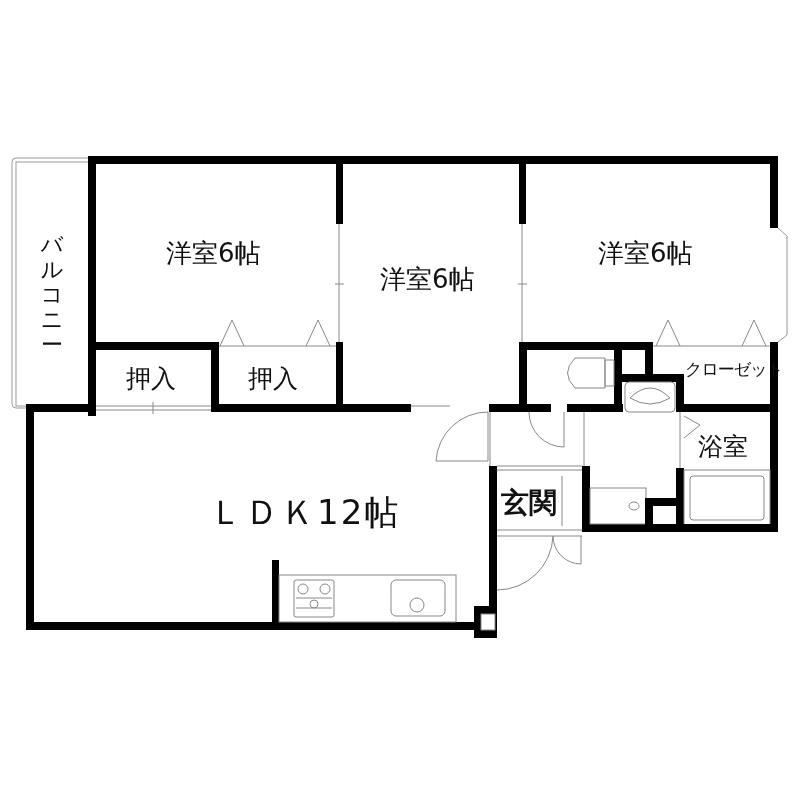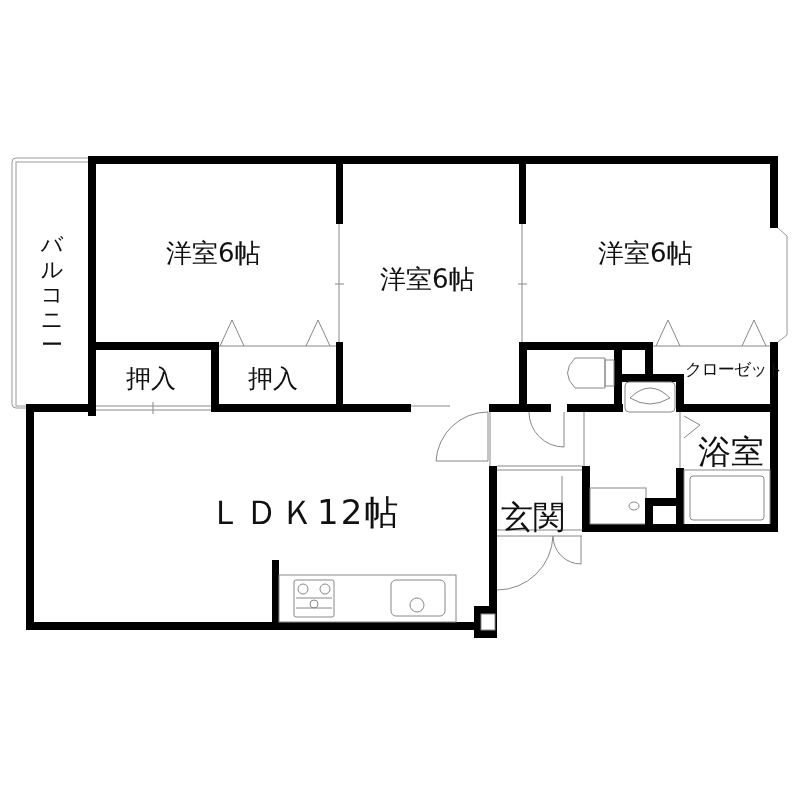--- a/index.html
+++ b/index.html
@@ -129,22 +129,22 @@
   </g>
 </svg>
 
 <div class="room-label" style="left:166px; top:236px; font-size:26px;">洋室6帖</div>
 <div class="room-label" style="left:380px; top:262px; font-size:26px;">洋室6帖</div>
 <div class="room-label" style="left:598px; top:236px; font-size:26px;">洋室6帖</div>
 <div class="room-label" style="left:126px; top:362px; font-size:25px;">押入</div>
 <div class="room-label" style="left:248px; top:362px; font-size:25px;">押入</div>
 <div class="room-label" style="left:685px; top:358px; font-size:17px; letter-spacing:-1px;">クローゼット</div>
 <div class="room-label" style="left:209px; top:490px; font-size:34px; letter-spacing:2px;">ＬＤＫ12帖</div>
-<div class="room-label" style="left:501px; top:496px; font-size:32px;">玄関</div>
-<div class="room-label" style="left:698px; top:430px; font-size:33px;">浴室</div>
+<div class="room-label" style="left:501px; top:484px; font-size:28px;font-weight:bold;">玄関</div>
+<div class="room-label" style="left:698px; top:430px; font-size:25px;">浴室</div>
 
 <div style="position:absolute; left:40px; top:232px; width:24px; font-size:22px; line-height:25px; text-align:center; color:#111;">
   <div>バ</div>
   <div>ル</div>
   <div>コ</div>
   <div>ニ</div>
   <div>ー</div>
 </div>
 
 </body></html>

